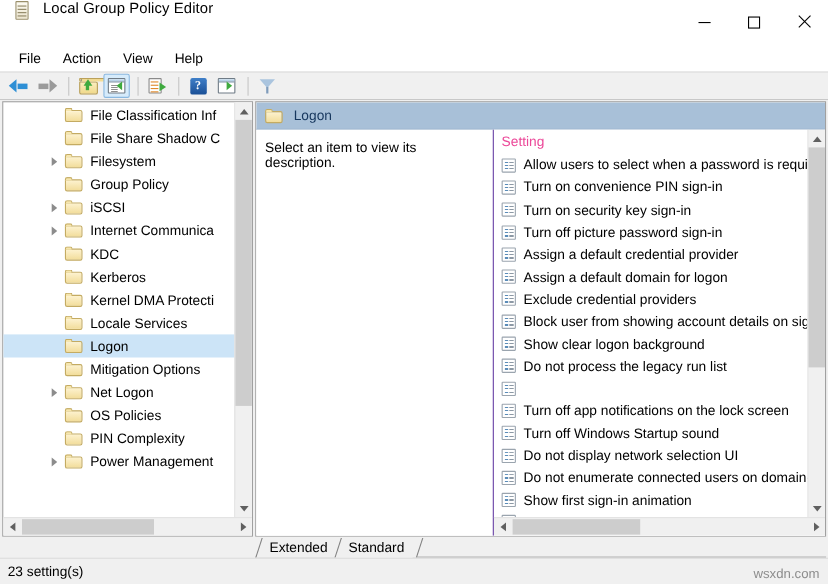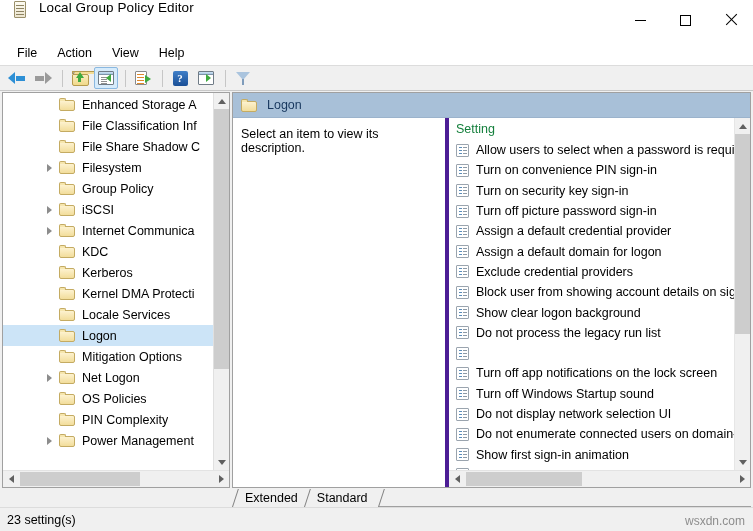--- a/index.html
+++ b/index.html
@@ -336,21 +336,21 @@
     display: flex;
     min-height: 0;
     background: #ffffff;
     position: relative;
   }
   .desc-pane {
     width: 216px; flex: 0 0 216px;
     background: #ffffff;
     padding: 9px 8px 0 8px;
     font-size: 12.5px; color: #000;
-    border-right: 4px solid #4c1d95;
+    border-right: 1px solid #4c1d95;
   }
   .list-pane {
     flex: 1 1 auto;
     display: flex; flex-direction: column;
     min-width: 0;
     position: relative;
     background: #ffffff;
   }
   .list-pane-inner {
     flex: 1 1 auto;
@@ -362,21 +362,21 @@
     flex: 1 1 auto;
     min-width: 0;
     overflow: hidden;
     position: relative;
     background: #fff;
   }
   .col-header {
     height: 22px;
     display: flex; align-items: center;
     padding-left: 7px;
-    font-size: 12.5px; color: #15803d;
+    font-size: 12.5px; color: #ec4899;
     background: #ffffff;
   }
   .setting-row {
     height: 20.3px;
     display: flex; align-items: center;
     padding-left: 7px;
     white-space: nowrap;
     font-size: 12.5px; color: #000;
   }
   .setting-row .sico {
@@ -571,27 +571,20 @@
   <div class="body">
 
     <div class="tree-pane">
       <div class="tree-scrollarea">
         <div class="tree-list" id="tree-list">
             <div class="tree-row">
               <div class="folder">
                 <div class="fbody"></div>
                 <div class="ftab"></div>
               </div>
-              <span class="tree-label">Enhanced Storage A</span>
-            </div>
-            <div class="tree-row">
-              <div class="folder">
-                <div class="fbody"></div>
-                <div class="ftab"></div>
-              </div>
               <span class="tree-label">File Classification Inf</span>
             </div>
             <div class="tree-row">
               <div class="folder">
                 <div class="fbody"></div>
                 <div class="ftab"></div>
               </div>
               <span class="tree-label">File Share Shadow C</span>
             </div>
             <div class="tree-row">

